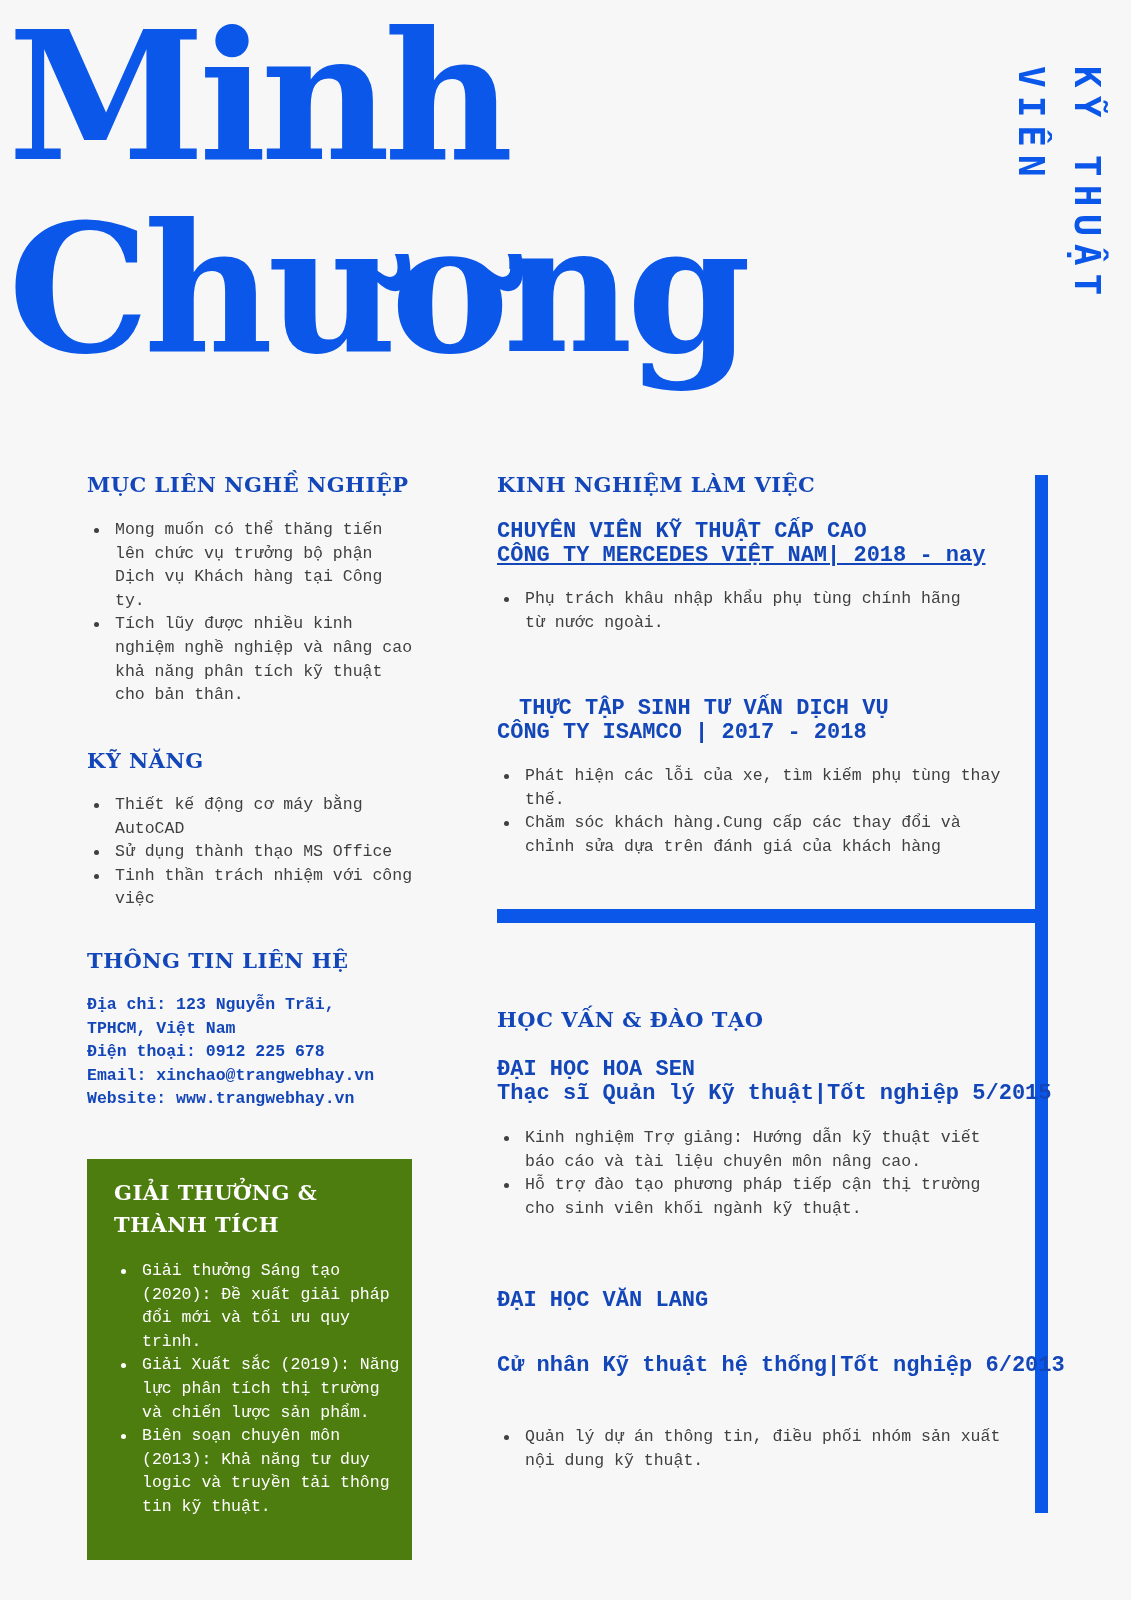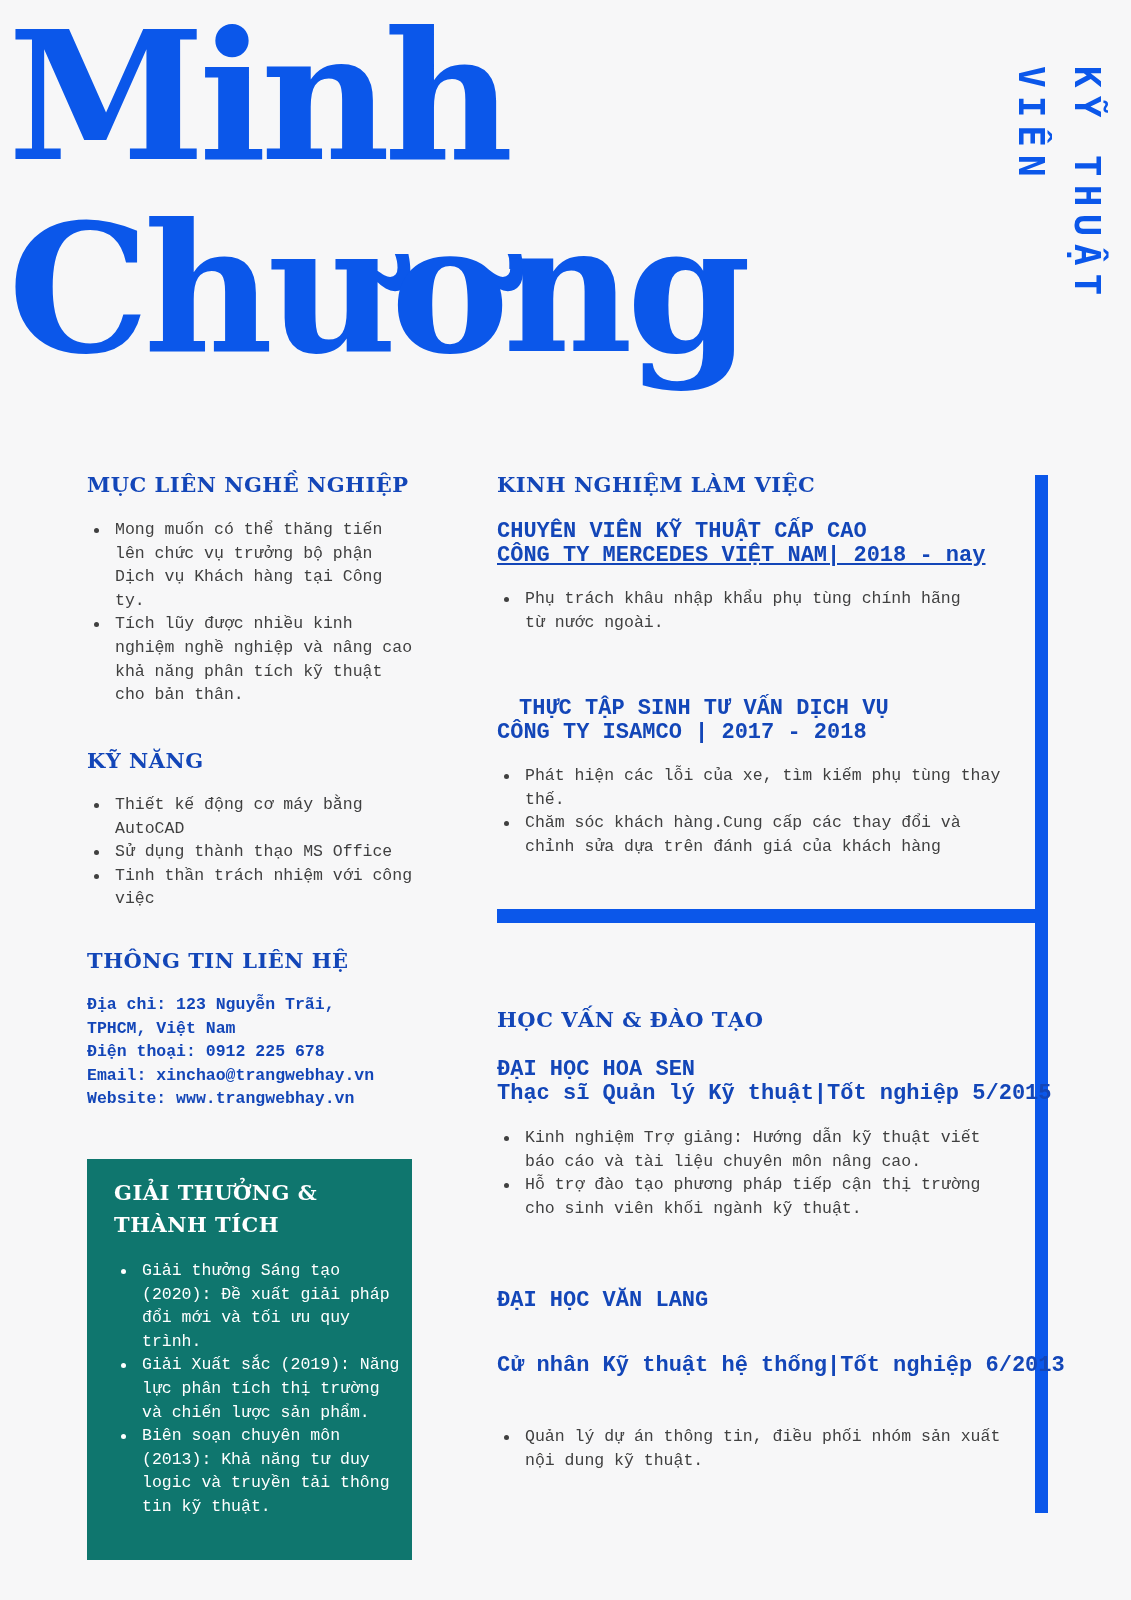--- a/index.html
+++ b/index.html
@@ -89,21 +89,21 @@
     font-size: 16.5px;
     line-height: 23.6px;
     color: #1346b8;
   }
   .contact div { white-space: nowrap; }
 
   .awards-box {
     position: absolute;
     left: 87px; top: 1159px;
     width: 325px; height: 401px;
-    background: #0f766e;
+    background: #4d7c0f;
   }
   .awards-box .section-heading {
     color: #ffffff;
     left: 27px; top: 18px;
     white-space: normal;
     width: 240px;
     line-height: 32px;
   }
   .awards-box ul.bullets {
     color: #ffffff;

